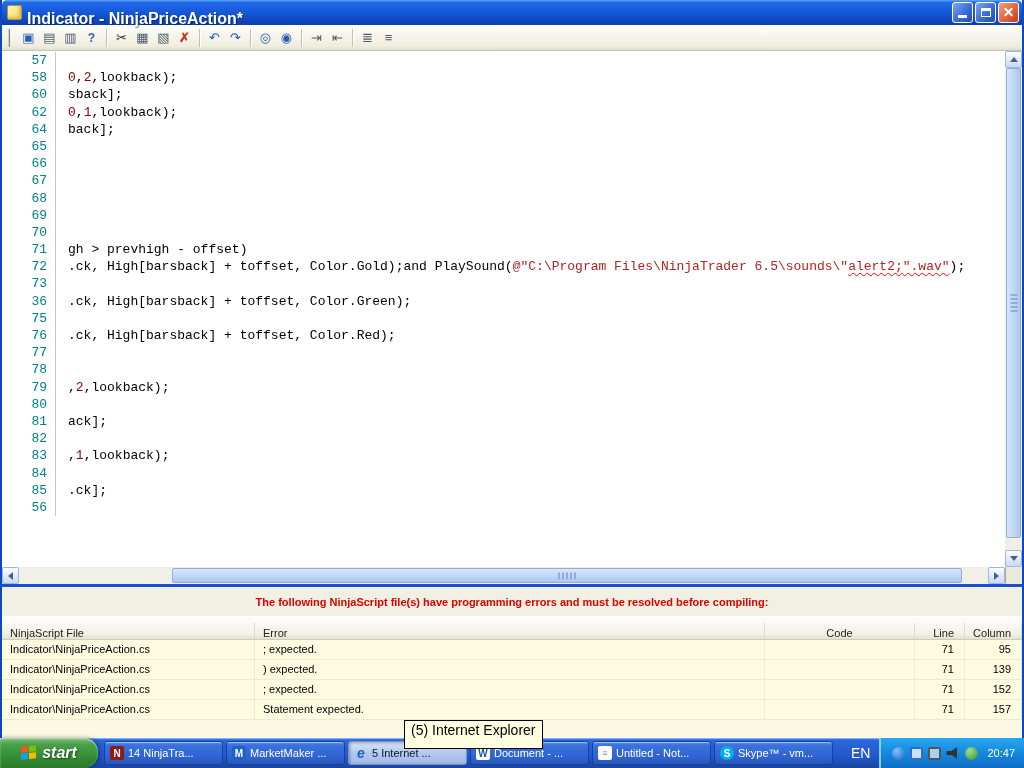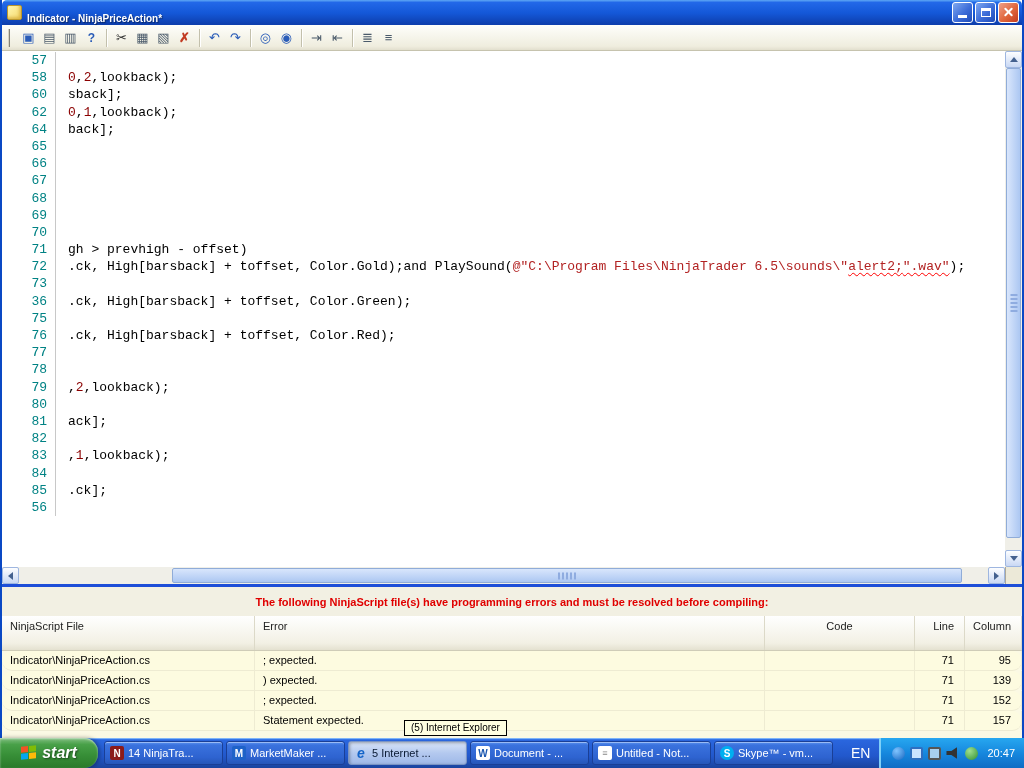--- a/index.html
+++ b/index.html
@@ -8,21 +8,21 @@
 
   
   .window { position:absolute; left:0; top:0; width:1024px; height:738px;
             background:#fff; border-left:2px solid #0A48C4; border-right:2px solid #0A48C4; }
   .titlebar { height:25px; display:flex; align-items:center; padding:0 3px 0 5px;
               border-radius:5px 5px 0 0;
               background:linear-gradient(180deg,#5FA8F5 0%,#2268E8 10%,#1458D8 52%,#0E3FAE 96%); }
   .appicon { width:15px; height:15px; flex:0 0 15px;
              background:linear-gradient(135deg,#FFF6B0,#F5D96B); border:1px solid #B8962E;
              border-radius:2px; box-shadow:inset -2px -2px 3px rgba(190,140,20,.45); }
-  .title { color:#fff; font-size:10px; font-weight:bold; margin-left:5px; flex:1;
+  .title { color:#fff; font-size:16px; font-weight:bold; margin-left:5px; flex:1;
            white-space:nowrap; text-shadow:1px 1px 1px rgba(0,0,0,.45);margin-top:12px; }
   .wbtns { display:flex; gap:2px; }
   .wbtn { width:21px; height:21px; border:1px solid #fff; border-radius:3px;
           display:flex; align-items:center; justify-content:center; position:relative; }
   .wbtn.min, .wbtn.max { background:linear-gradient(135deg,#7FA8F0 0%,#3C6CD8 55%,#1E4BB8 100%); }
   .wbtn.close { background:linear-gradient(135deg,#F0A088 0%,#E0663C 55%,#C43C1E 100%); }
   .minsym { position:absolute; left:5px; bottom:4px; width:9px; height:3px; background:#fff; }
   .maxsym { width:10px; height:9px; border:1px solid #fff; border-top:3px solid #fff; }
   .bar { position:absolute; left:4px; top:8px; width:11px; height:2px; background:#fff; border-radius:1px; }
   .bar.b1 { transform:rotate(45deg); } .bar.b2 { transform:rotate(-45deg); }
@@ -76,35 +76,35 @@
   .tri.up    { border-left:4px solid transparent; border-right:4px solid transparent; border-bottom:5px solid #44618F; }
   .tri.down  { border-left:4px solid transparent; border-right:4px solid transparent; border-top:5px solid #44618F; }
   .tri.left  { border-top:4px solid transparent; border-bottom:4px solid transparent; border-right:5px solid #44618F; }
   .tri.right { border-top:4px solid transparent; border-bottom:4px solid transparent; border-left:5px solid #44618F; }
 
   
   .errorpanel { height:154px; border-top:3px solid #1d4ed8; background:#F2F0E3;
                 display:flex; flex-direction:column; }
   .banner { height:29px; display:flex; align-items:center; justify-content:center;
             color:#E00000; font-weight:bold; font-size:11px; }
-  .ehead { height:35px; display:flex; border-bottom:1px solid #CFCCB8;
-           background:linear-gradient(180deg,#FFFFFF,#F2F0E4 80%,#E4E1D0); }
+  .ehead { height:24px; display:flex; border-bottom:1px solid #CFCCB8;
+           background:linear-gradient(180deg,#FFFFFF,#F2F0E4 80%,#E4E1D0);align-items:flex-end; }
   .hcell { font-size:11px; color:#222; padding:4px 8px 0 8px; border-right:1px solid #DCD9C8;
            white-space:nowrap; overflow:hidden; }
   .erows { flex:1; background:#FBF9E4; }
-  .erow { height:20px; display:flex; background:#FDFBE0; border-bottom:1px solid #EEEBD2;border-radius:10px; }
+  .erow { height:20px; display:flex; background:#FDFBE0; border-bottom:1px solid #EEEBD2; }
   .ecell { font-size:11px; color:#000; padding:3px 8px 0 8px; border-right:1px solid #EEEBD2;
            white-space:nowrap; overflow:hidden; }
   .col-file { width:253px; } .col-error { width:510px; } .col-code { width:150px; text-align:center; }
   .col-line { width:50px; text-align:right; padding-right:10px; }
   .col-col  { flex:1; text-align:right; padding-right:10px; }
 
   
   .tooltip { position:absolute; left:404px; top:720px; z-index:99; background:#FFFFE1;
-             border:1px solid #000; font-size:10px; padding:1px 6px 2px; white-space:nowrap; }
+             border:1px solid #000; font-size:14px; padding:1px 6px 10px; white-space:nowrap; }
 
   
   .taskbar { position:absolute; left:0; top:738px; width:1024px; height:30px; display:flex;
              align-items:center;
              background:linear-gradient(180deg,#4A8CF7 0%,#2A66DE 8%,#2258CC 60%,#1A449E 100%);
              box-shadow:inset 0 1px 0 #7EB3F9; }
   .startbtn { height:30px; width:98px; flex:0 0 98px; border-radius:0 14px 14px 0;
               display:flex; align-items:center; justify-content:center; gap:6px;
               background:linear-gradient(180deg,#7FBE7F 0%,#48A048 22%,#389038 55%,#2A7A2A 100%);
               box-shadow:inset 0 1px 2px rgba(255,255,255,.55), 2px 0 4px rgba(0,0,0,.35);

